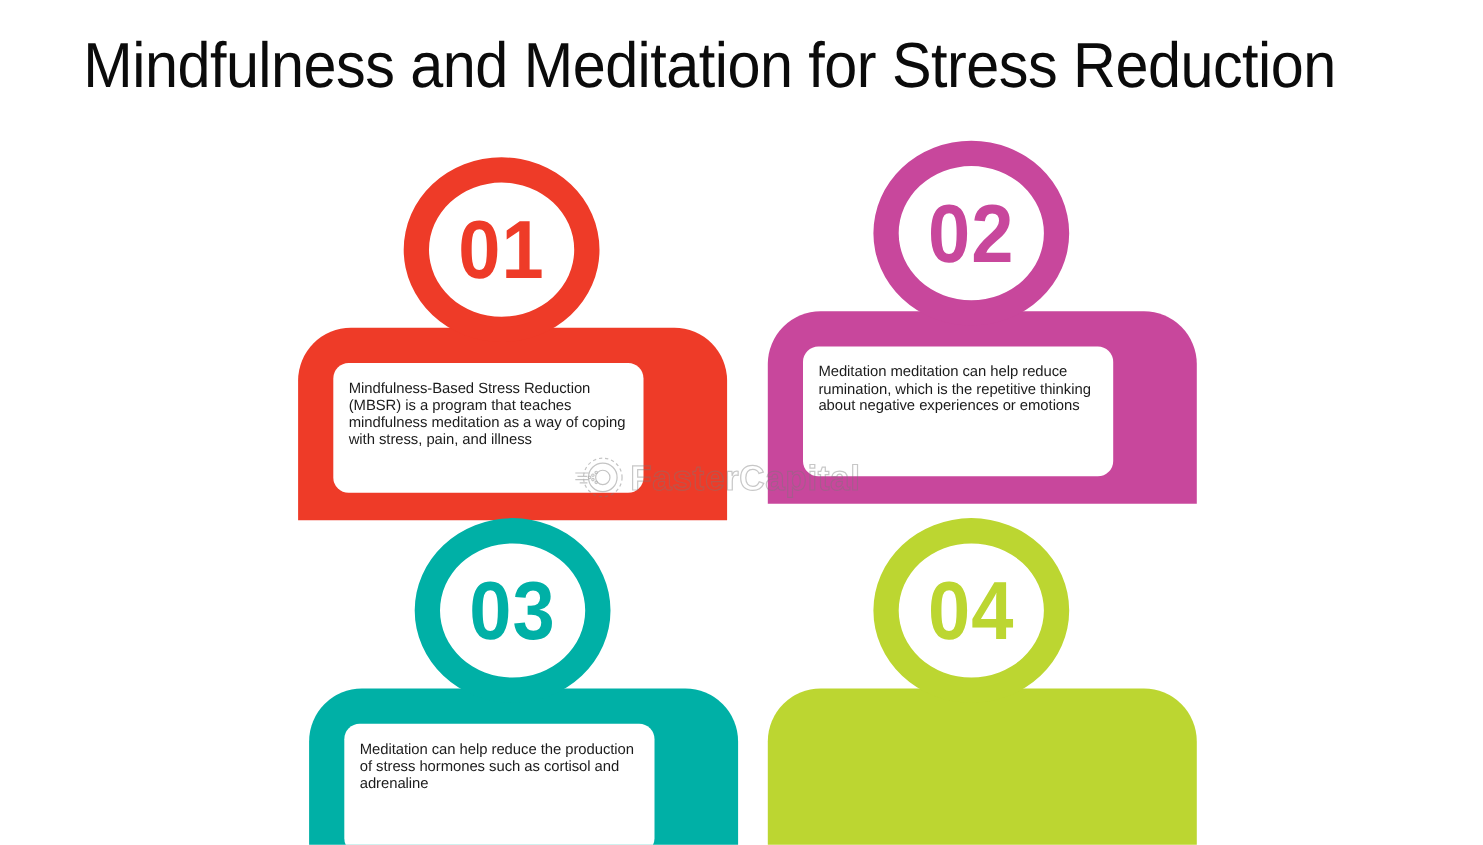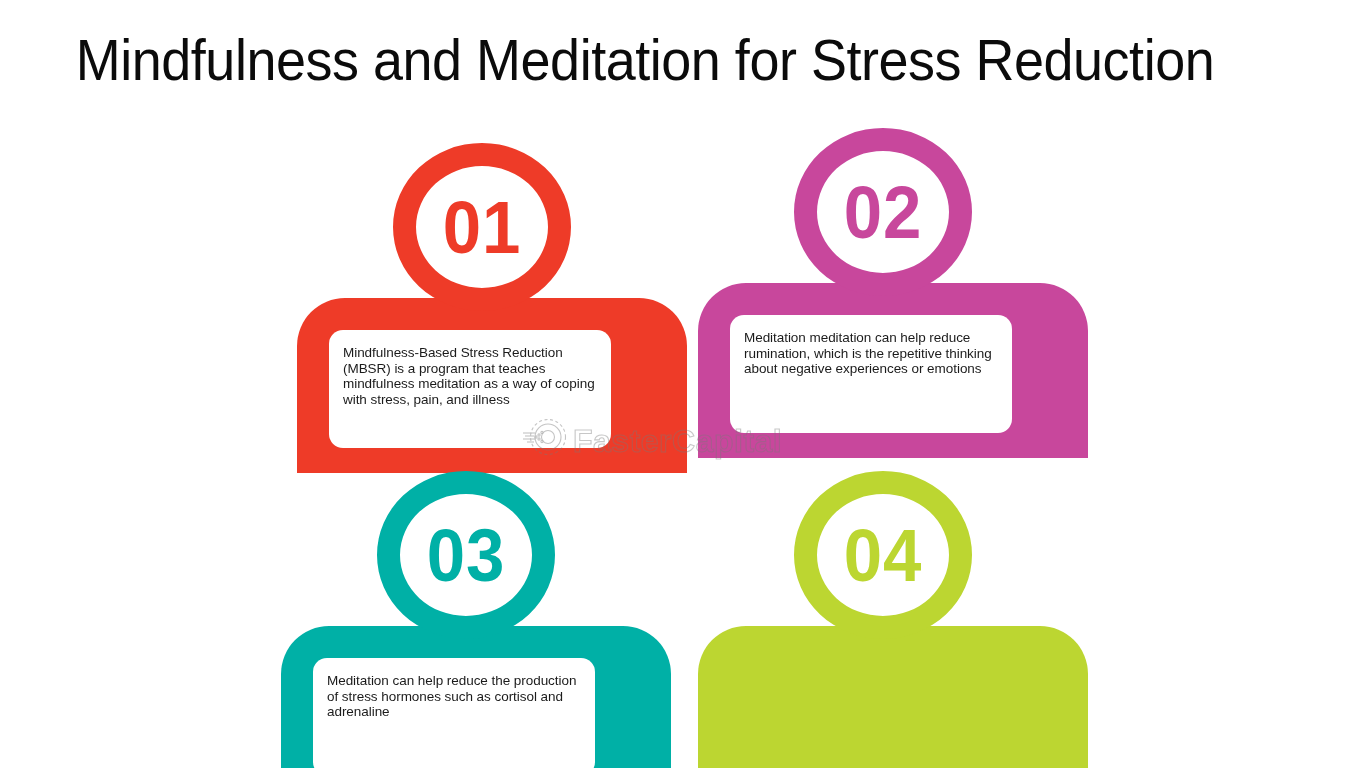--- a/index.html
+++ b/index.html
@@ -119,21 +119,21 @@
   }
 
   
   #watermark {
     position: absolute;
     left: 521px;
     top: 388px;
     width: 300px;
     height: 52px;
     display: flex;
-    align-items: flex-end;
+    align-items: center;
     gap: 6px;
     pointer-events: none;
     opacity: 0.55;
   }
   #watermark .wm-text {
     font-family: "Liberation Sans", "DejaVu Sans", sans-serif;
     font-size: 32px;
     font-weight: 700;
     letter-spacing: 0.5px;
     color: transparent;
@@ -141,21 +141,21 @@
     white-space: nowrap;
   }
 </style>
 </head>
 <body>
 
 <div id="slide" style="background: rgb(255, 255, 255); margin-top: 20px;">
 
   <div id="title">Mindfulness and Meditation for Stress Reduction</div>
 
-  <div class="card" id="card-0" style="left: 297px; top: 123px; --c: #EE3B28;">
+  <div class="card" id="card-0" style="left: 271px; top: 123px; --c: #EE3B28;">
     <div class="card-body"></div>
     <div class="card-ring"></div>
     <div class="card-num">01</div>
     <div class="card-panel">
       <p class="card-text">Mindfulness-Based Stress Reduction (MBSR) is a program that teaches mindfulness meditation as a way of coping with stress, pain, and illness</p>
     </div>
   </div>
 
   <div class="card" id="card-1" style="left: 698px; top: 108px; --c: #C8479C;">
     <div class="card-body"></div>

